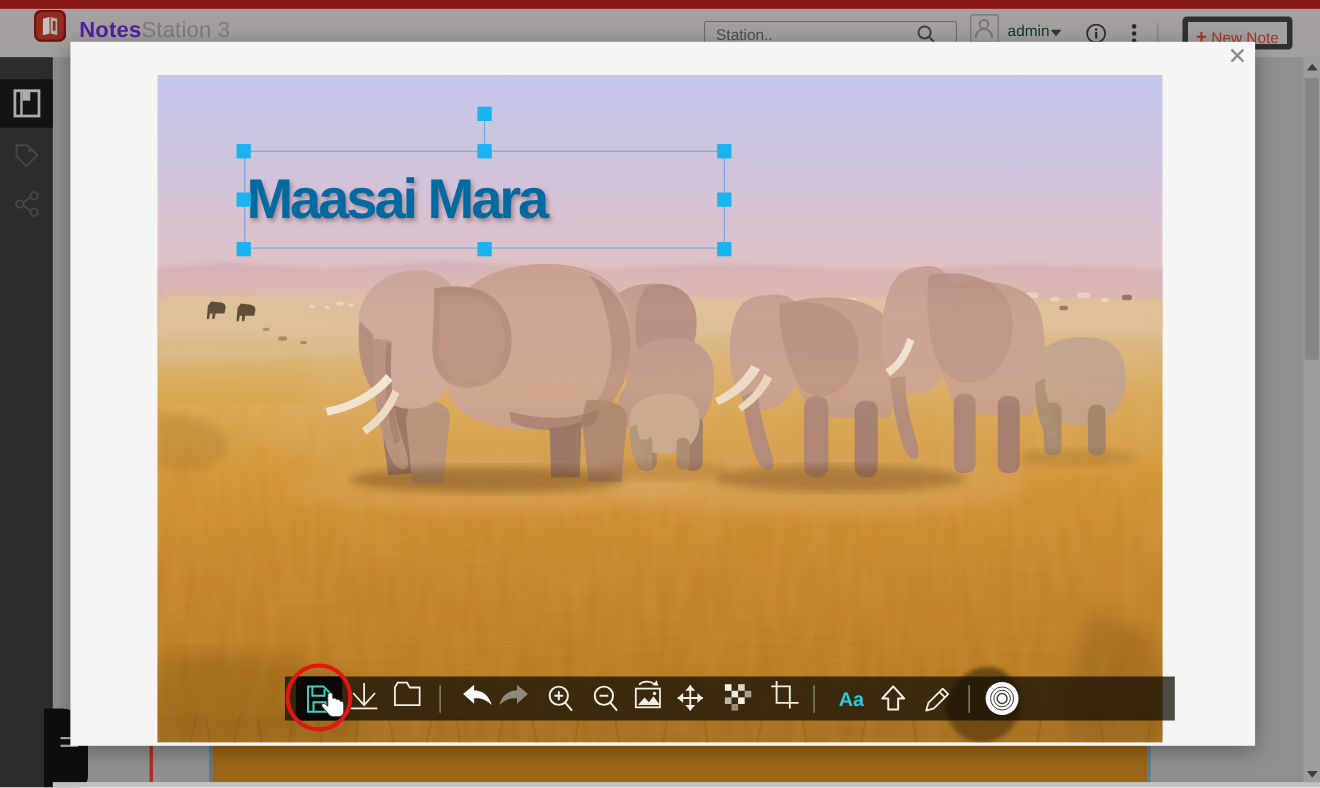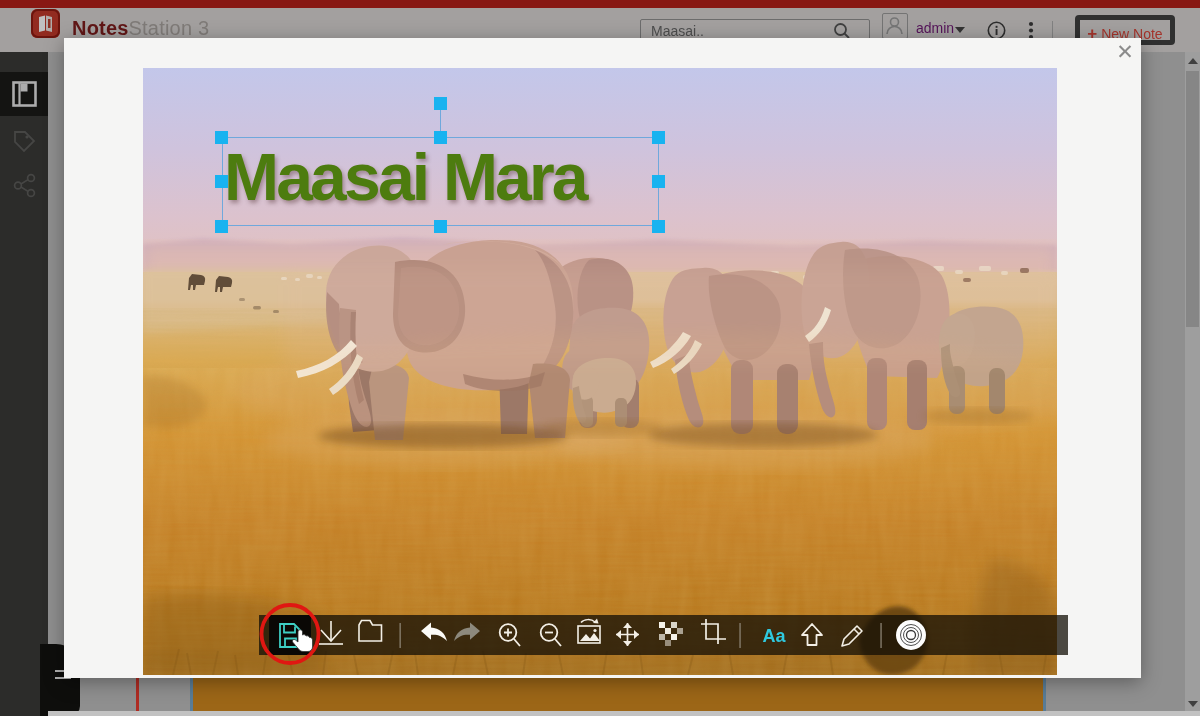--- a/index.html
+++ b/index.html
@@ -5,25 +5,25 @@
   * { margin:0; padding:0; box-sizing:border-box; }
   html,body { width:1200px; height:716px; overflow:hidden; font-family:"Liberation Sans", sans-serif; }
   #stage { position:relative; width:1200px; height:716px; background:#bcbcbc; overflow:hidden; }
   .abs { position:absolute; }
 
   
   #redstripe { left:0; top:0; width:1200px; height:8px; background:#b32019; }
   #topbar { left:0; top:8px; width:1200px; height:44px; background:#d6d3d2; }
   #logo { left:31px; top:9px; width:29px; height:29px; background:#c0392b; border-radius:6px; }
   #brand { left:72px; top:17px; font-size:20px; letter-spacing:0.2px; }
-  #brand b { color:#7f1d1d; font-weight:bold; }
+  #brand b { color:#6d28d9; font-weight:bold; }
   #brand span { color:#a8a29e; font-weight:400; }
   #searchbox { left:640px; top:19px; width:230px; height:24px; border:1px solid #8f8f8f; border-radius:2px; color:#666; font-size:14px; line-height:22px; padding-left:10px; }
   #avatar { left:882px; top:13px; width:26px; height:26px; border:1px solid #999; border-radius:2px; }
-  #admin { left:916px; top:20px; font-size:14px; color:#701a75; }
+  #admin { left:916px; top:20px; font-size:14px; color:#14532d; }
   #caret { left:955px; top:27px; width:0; height:0; border-left:5px solid transparent; border-right:5px solid transparent; border-top:6px solid #444; }
   #newnote { left:1075px; top:15px; width:100px; height:30px; border:5px solid #404040; border-radius:4px; color:#d8453a; font-size:14px; text-align:center; line-height:28px; }
   #sep-top { left:1052px; top:21px; width:1px; height:18px; background:#aaa; }
 
   
   #sidebar { left:0; top:52px; width:48px; height:664px; background:#3a3a38; }
   #sideactive { left:0; top:72px; width:48px; height:44px; background:#1b1b18; }
   #bubble { left:40px; top:644px; width:40px; height:72px; background:#131310; border-radius:0 24px 10px 0; }
   .hline { position:absolute; height:2px; background:#e8e8e8; }
 
@@ -42,21 +42,21 @@
 
   
   #dim { left:0; top:0; width:1200px; height:716px; background:rgba(0,0,0,0.24); z-index:50; }
 
   
   #modal { left:64px; top:38px; width:1077px; height:640px; background:#f5f5f4; box-shadow:0 4px 18px rgba(0,0,0,0.35); z-index:100; }
   #closeX { left:1048px; top:3px; width:26px; height:26px; color:#8b8b8b; font-size:21px; line-height:22px; text-align:center; font-weight:400; }
   #photo { left:79px; top:30px; width:914px; height:607px; }
 
   
-  #mtext { left:160px; top:101px; width:440px; color:#4d7c0f; font-weight:bold; font-size:66px; letter-spacing:-2.8px; text-shadow:2px 3px 4px rgba(90,60,60,0.45); white-space:nowrap; }
+  #mtext { left:160px; top:113px; width:440px; color:#0369a1; font-weight:bold; font-size:51px; letter-spacing:-2.8px; text-shadow:2px 3px 4px rgba(90,60,60,0.45); white-space:nowrap; }
   #selrect { left:157.5px; top:99px; width:437px; height:89px; border:1px solid #6fa8dc; }
   #rotline { left:376px; top:72px; width:1px; height:27px; background:#6fa8dc; }
   .hnd { position:absolute; width:13px; height:13px; background:#18b3f0; }
 
   
   #toolbar { left:195px; top:577px; width:809px; height:40px; background:rgba(18,13,5,0.75); }
 </style>
 </head>
 <body>
 <div id="stage">
@@ -65,21 +65,21 @@
   <div class="abs" id="redstripe"></div>
   <div class="abs" id="logo">
     <svg width="29" height="29" viewBox="0 0 29 29">
       <rect x="1" y="1" width="27" height="27" rx="6" fill="none" stroke="#8e1b12" stroke-width="2"></rect>
       <path d="M8,8 L14,6.5 L14,21.5 L8,23 Z" fill="#fdfdfd"></path>
       <path d="M15,6.5 L21,8 L21,23 L15,21.5 Z" fill="#e9e2e0"></path>
       <path d="M17,10 h2.5 v9 h-2.5 z" fill="#b8402f"></path>
     </svg>
   </div>
   <div class="abs" id="brand"><b>Notes</b><span>Station 3</span></div>
-  <div class="abs" id="searchbox">Maasai..</div>
+  <div class="abs" id="searchbox">Station..</div>
   <svg class="abs" style="left:833px; top:22px;" width="18" height="18" viewBox="0 0 18 18">
     <circle cx="7.5" cy="7.5" r="5.5" fill="none" stroke="#555" stroke-width="1.8"></circle>
     <path d="M11.5,11.5 l4.5,4.5" stroke="#555" stroke-width="1.8"></path>
   </svg>
   <div class="abs" id="avatar">
     <svg width="23" height="22" viewBox="0 0 23 22">
       <circle cx="11.5" cy="8" r="4" fill="none" stroke="#9a9a9a" stroke-width="1.6"></circle>
       <path d="M4,20 c0,-5 4,-7.5 7.5,-7.5 c3.5,0 7.5,2.5 7.5,7.5" fill="none" stroke="#9a9a9a" stroke-width="1.6"></path>
     </svg>
   </div>

